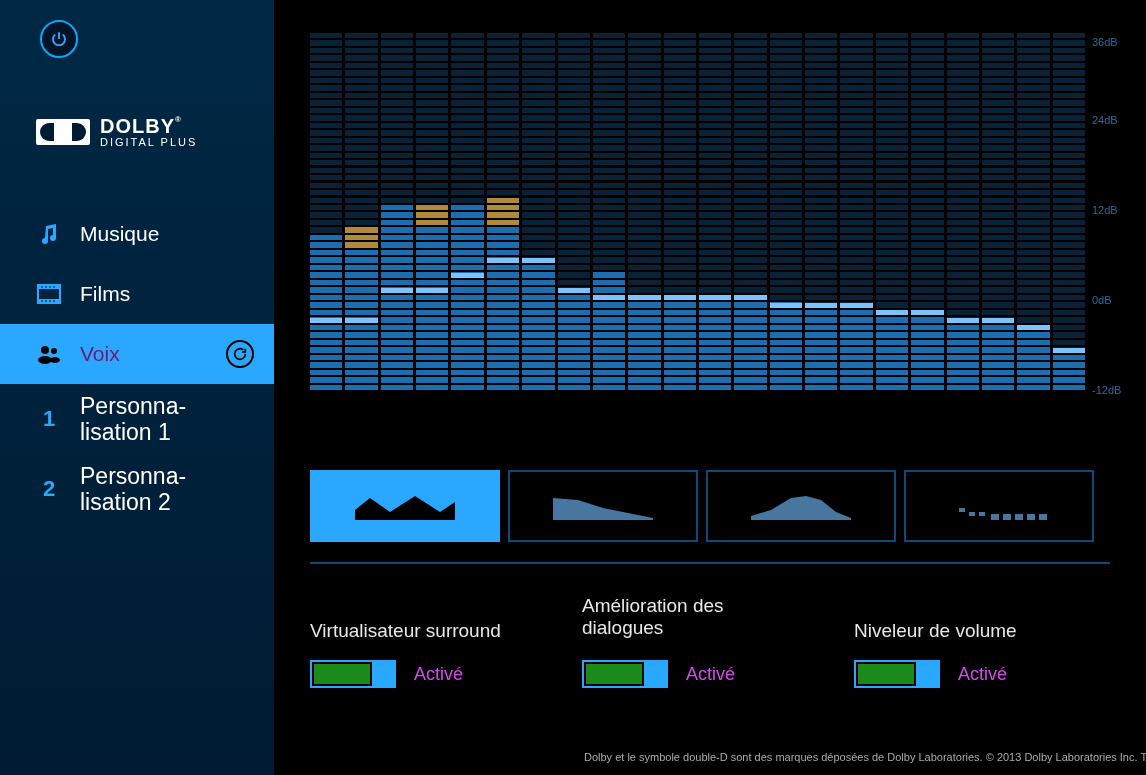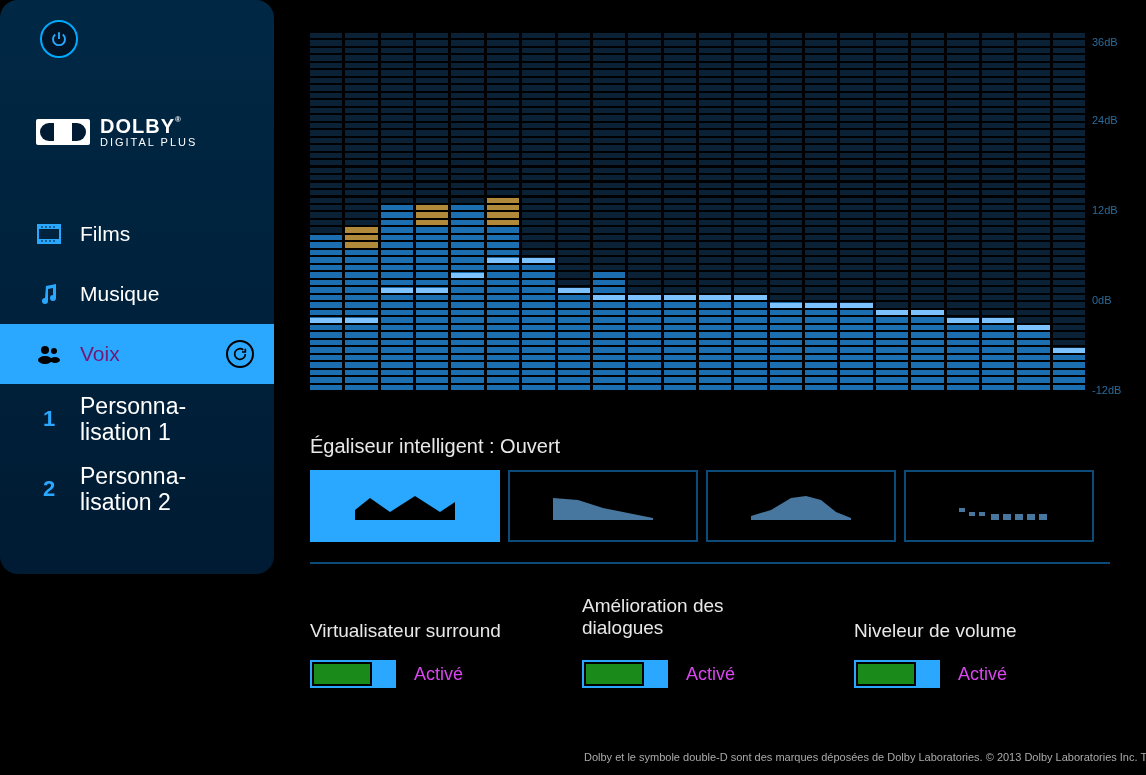--- a/index.html
+++ b/index.html
@@ -1,19 +1,19 @@
 <!DOCTYPE html>
 <html><head>
 <meta charset="utf-8">
 <style>
   *{box-sizing:border-box;margin:0;padding:0;font-family:"Segoe UI",Arial,sans-serif;}
   body{background:#000;width:1146px;height:775px;overflow:hidden;position:relative;}
   .titlebar{position:absolute;top:0;right:0;display:flex;}
   .titlebtn{width:48px;height:24px;background:#002b4a;border:1px solid #1a3f5a;color:#68a8d8;display:flex;align-items:center;justify-content:center;font-size:14px;font-weight:bold;margin-left:2px;cursor:pointer;}
-  .sidebar{position:absolute;top:0;left:0;width:274px;height:574px;background:linear-gradient(180deg,#002845 0%,#001b33 100%);border-radius:18px;}
+  .sidebar{position:absolute;top:0;left:0;width:274px;height:775px;background:linear-gradient(180deg,#002845 0%,#001b33 100%);}
   .power{width:38px;height:38px;border-radius:50%;background:#001427;border:2px solid #00aaff;margin:20px 0 0 40px;display:flex;align-items:center;justify-content:center;color:#2aa8ff;cursor:pointer;}
   .logo{margin:58px 0 0 36px;display:flex;align-items:center;}
   .logo-dd{width:54px;height:26px;display:flex;}
   .logo-d1,.logo-d2{width:27px;height:26px;background:#fff;}
   .logo-d1{border-top-left-radius:2px;border-bottom-left-radius:2px;}
   .logo-d2{border-top-right-radius:2px;border-bottom-right-radius:2px;}
   .logo-d1::after,.logo-d2::after{content:"";display:block;width:14px;height:18px;background:#001b33;margin-top:4px;}
   .logo-d1::after{margin-left:4px;border-radius:10px 0 0 10px;}
   .logo-d2::after{margin-left:9px;border-radius:0 10px 10px 0;}
   .logo-text{margin-left:10px;color:#fff;}
@@ -71,44 +71,44 @@
         <div class="logo-d2"></div>
       </div>
     <div class="logo-text">
       <div class="logo-t1"><span>DOLBY</span><span style="font-size:8px;vertical-align:top">®</span></div>
       <div class="logo-t2">DIGITAL PLUS</div>
     </div>
   </div>
   <div class="nav" id="nav">
       <div class="nav-item">
         <span class="nav-icon">
+          <svg width="20" height="22" viewBox="0 0 20 22">
+            <path d="M7 3 L17 1 V15 A3 3 0 1 1 14 12 V5 L9 6 V18 A3 3 0 1 1 6 15 Z" fill="#2aa8ff"></path>
+          </svg>
+        </span>
+        <span>Musique</span>
+      </div>
+      <div class="nav-item">
+        <span class="nav-icon">
           <svg width="24" height="20" viewBox="0 0 24 20">
             <rect x="1" y="1" width="22" height="18" fill="none" stroke="#2aa8ff" stroke-width="2"></rect>
             <rect x="1" y="1" width="22" height="4" fill="#2aa8ff"></rect>
             <rect x="1" y="15" width="22" height="4" fill="#2aa8ff"></rect>
             <rect x="4" y="2.5" width="2" height="1" fill="#001b33"></rect>
             <rect x="8" y="2.5" width="2" height="1" fill="#001b33"></rect>
             <rect x="12" y="2.5" width="2" height="1" fill="#001b33"></rect>
             <rect x="16" y="2.5" width="2" height="1" fill="#001b33"></rect>
             <rect x="4" y="16.5" width="2" height="1" fill="#001b33"></rect>
             <rect x="8" y="16.5" width="2" height="1" fill="#001b33"></rect>
             <rect x="12" y="16.5" width="2" height="1" fill="#001b33"></rect>
             <rect x="16" y="16.5" width="2" height="1" fill="#001b33"></rect>
           </svg>
         </span>
         <span>Films</span>
       </div>
-      <div class="nav-item">
-        <span class="nav-icon">
-          <svg width="20" height="22" viewBox="0 0 20 22">
-            <path d="M7 3 L17 1 V15 A3 3 0 1 1 14 12 V5 L9 6 V18 A3 3 0 1 1 6 15 Z" fill="#2aa8ff"></path>
-          </svg>
-        </span>
-        <span>Musique</span>
-      </div>
       <div class="nav-item active">
         <span class="nav-icon">
           <svg width="24" height="20" viewBox="0 0 24 20">
             <circle cx="8" cy="6" r="4" fill="#000"></circle>
             <circle cx="17" cy="7" r="3" fill="#000"></circle>
             <ellipse cx="8" cy="16" rx="7" ry="4" fill="#000"></ellipse>
             <ellipse cx="18" cy="16" rx="5" ry="3" fill="#000"></ellipse>
           </svg>
         </span>
         <span>Voix</span>
@@ -1257,21 +1257,20 @@
       </div>
     <div class="eq-labels" id="eq-labels">
         <span class="eq-label" style="top: 12px;">36dB</span>
         <span class="eq-label" style="top: 90px;">24dB</span>
         <span class="eq-label" style="top: 180px;">12dB</span>
         <span class="eq-label" style="top: 270px;">0dB</span>
         <span class="eq-label" style="top: 360px;">-12dB</span>
       </div>
   </div>
 
-  <div id="eq-title" class="section-title">Égaliseur intelligent : Ouvert</div>
 
   <div class="presets" id="presets">
       <div class="preset active">
         <svg viewBox="0 0 100 32">
           <polygon points="0,20 15,8 35,22 60,6 85,22 100,12 100,30 0,30" fill="#000"></polygon>
         </svg>
       </div>
       <div class="preset">
         <svg viewBox="0 0 100 32">
           <polygon points="0,8 25,10 50,18 70,22 100,28 100,30 0,30" fill="#47779e"></polygon>

